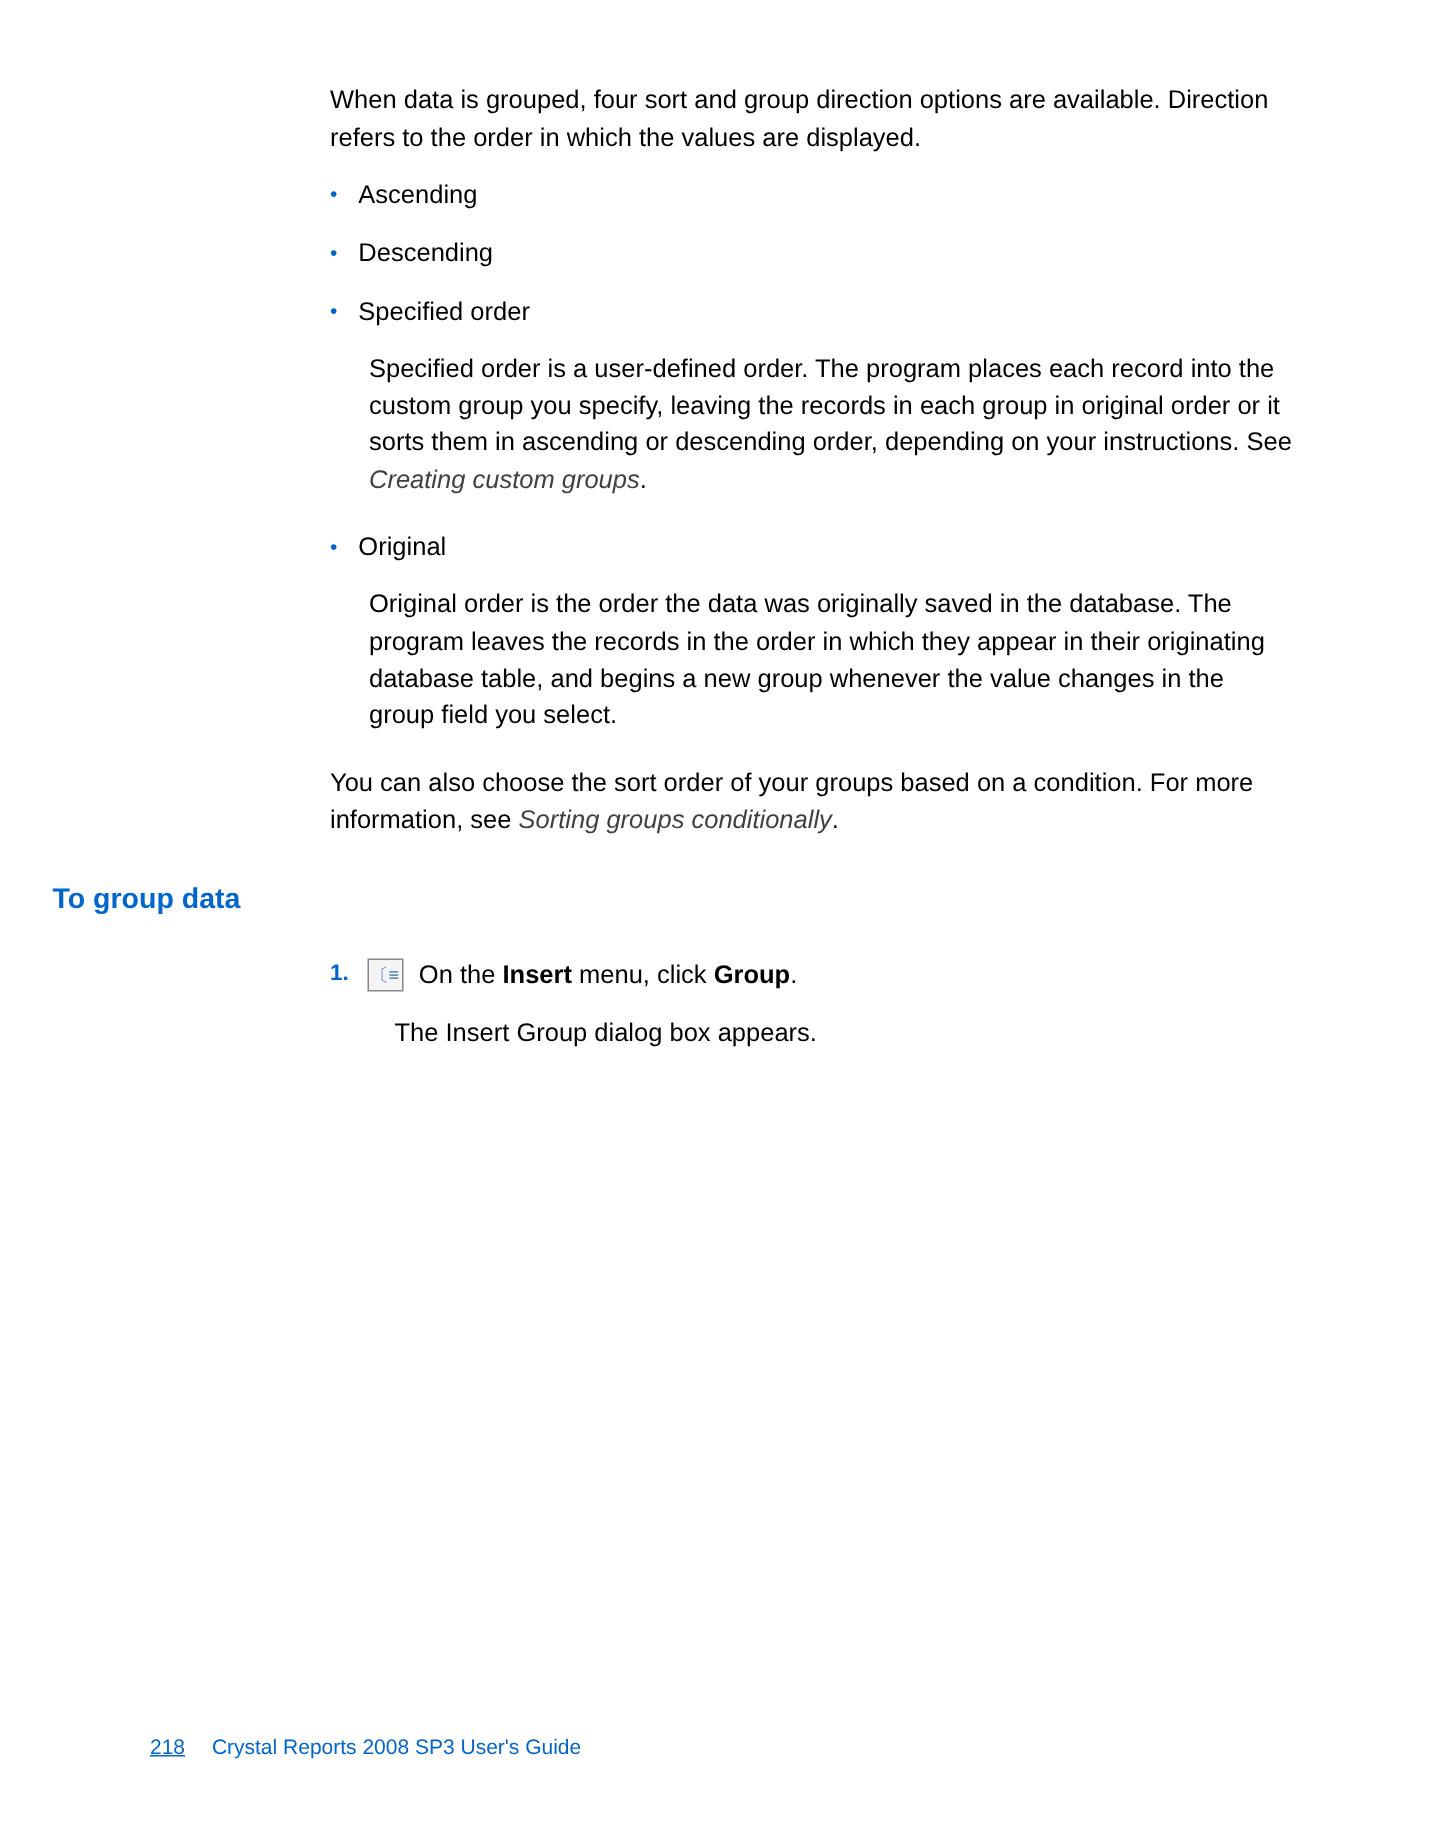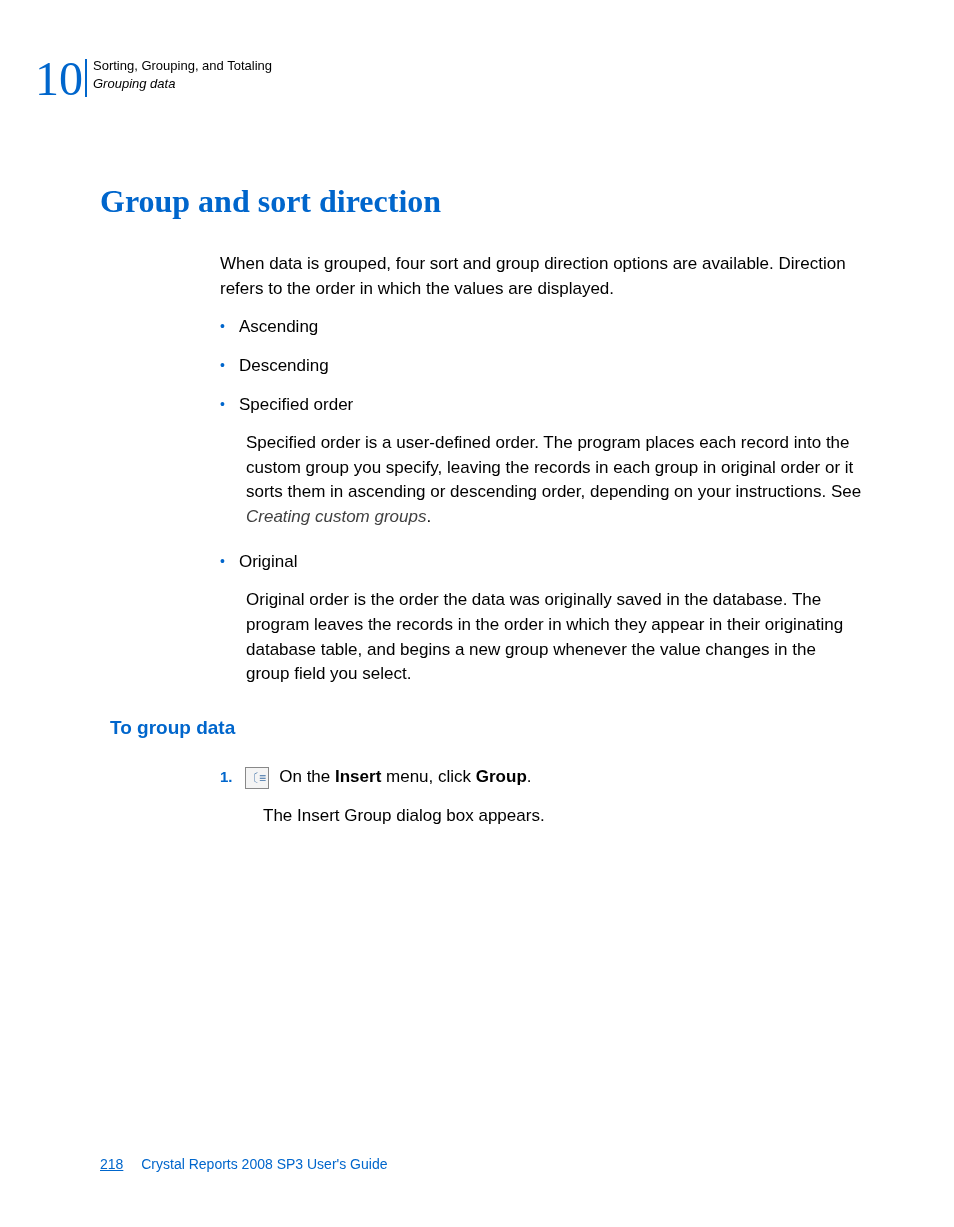--- a/index.html
+++ b/index.html
@@ -79,21 +79,20 @@
   .link {
     color: #404040;
     font-style: italic;
     cursor: pointer;
   }
   .h2 {
     font-family: Verdana, Arial, sans-serif;
     color: #0066cc;
     font-size: 19px;
     font-weight: bold;
-    margin-left: 75px;
     margin-top: 30px;
     margin-bottom: 24px;
   }
   .step {
     margin-left: 185px;
     font-size: 17px;
     line-height: 1.5;
   }
   .step-row {
     display: flex;
@@ -135,30 +134,21 @@
     font-size: 14px;
     color: #0066cc;
   }
   .footer .pg { margin-right: 14px; text-decoration: underline; }
   b { font-weight: bold; text-align: center; }
 </style>
 </head>
 <body>
 
 <div class="page">
-  <div class="header">
-    <div class="chapter-num">10</div>
-    <div class="header-divider"></div>
-    <div class="header-text">
-      <span class="chapter-title">Sorting, Grouping, and Totaling</span>
-      <span class="section-title">Grouping data</span>
-    </div>
-  </div>
 
-  <div class="h1">Group and sort direction</div>
 
   <div class="body">
     <div class="para">When data is grouped, four sort and group direction options are available. Direction refers to the order in which the values are displayed.</div>
 
     <div class="bullet-item">
       <span class="bullet-dot">•</span>
       <span class="bullet-label">Ascending</span>
     </div>
 
     <div class="bullet-item">
@@ -173,20 +163,23 @@
     <div class="bullet-desc">
       <span>Specified order is a user-defined order. The program places each record into the custom group you specify, leaving the records in each group in original order or it sorts them in ascending or descending order, depending on your instructions. See </span><span class="link">Creating custom groups</span><span>.</span>
     </div>
 
     <div class="bullet-item">
       <span class="bullet-dot">•</span>
       <span class="bullet-label">Original</span>
     </div>
     <div class="bullet-desc">Original order is the order the data was originally saved in the database. The program leaves the records in the order in which they appear in their originating database table, and begins a new group whenever the value changes in the group field you select.</div>
 
+    <div class="para">
+      <span>You can also choose the sort order of your groups based on a condition. For more information, see </span><span class="link">Sorting groups conditionally</span><span>.</span>
+    </div>
   </div>
 
   <div class="h2">To group data</div>
 
   <div class="step">
     <div class="step-row">
       <span class="step-num">1.</span>
       <span>
         <span class="icon-box">
             <span class="icon-inner">〔≡</span>

